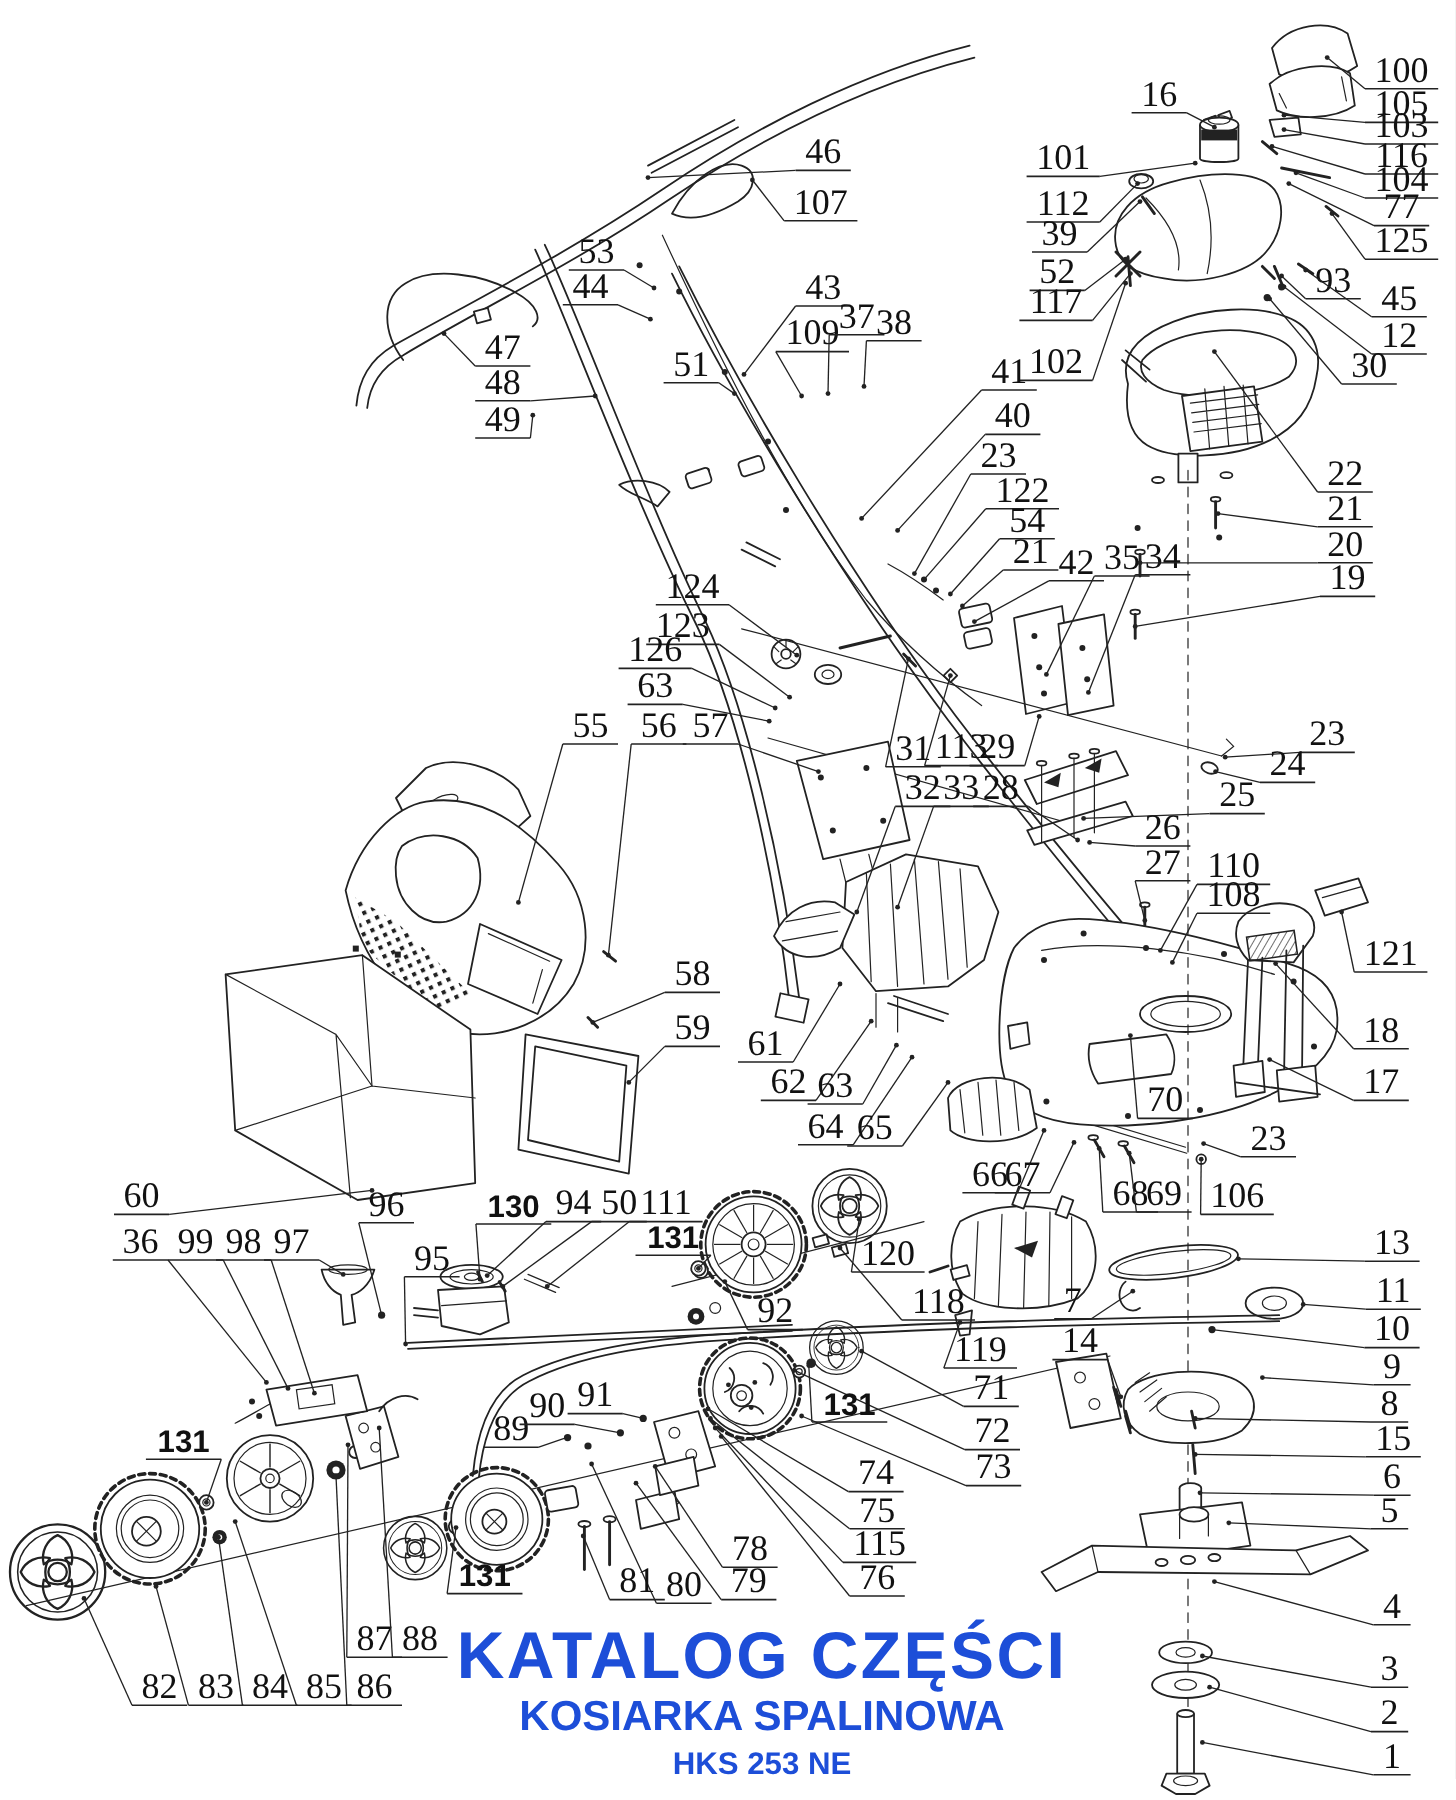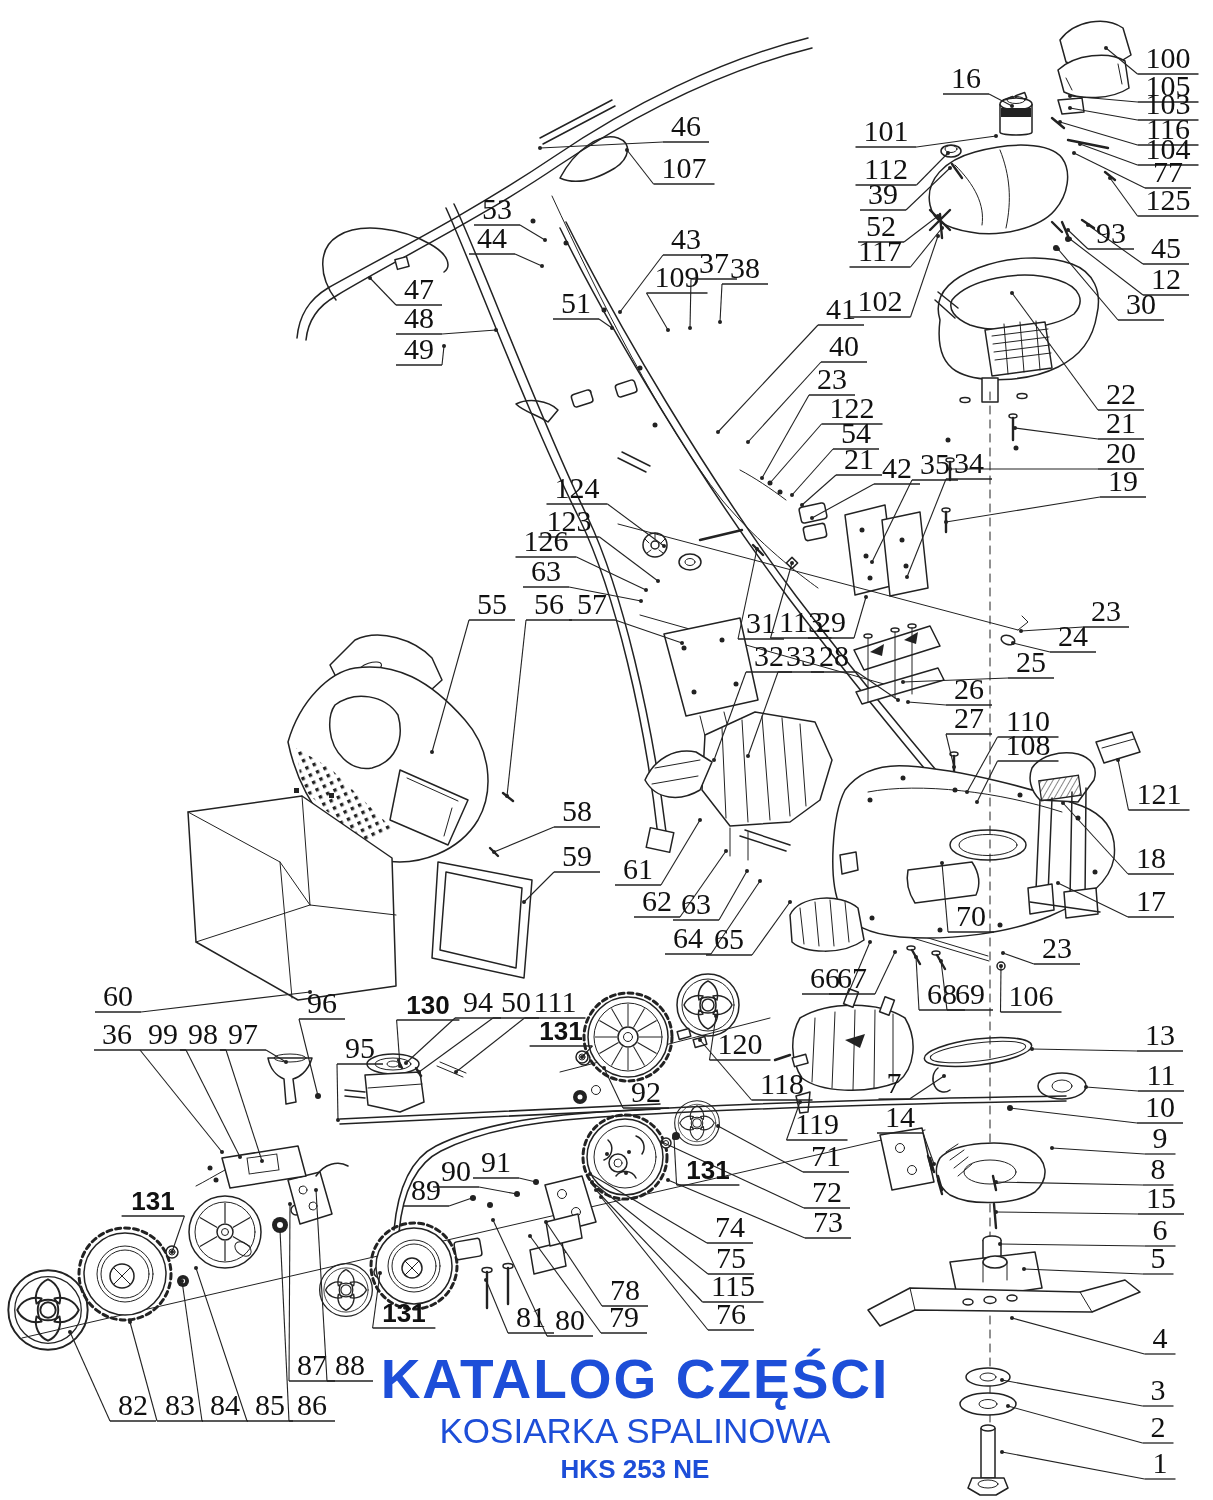--- a/index.html
+++ b/index.html
@@ -9,21 +9,21 @@
   .ln{fill:none;stroke:#222;stroke-width:1.5;stroke-linecap:round;stroke-linejoin:round;}
   .lnt{fill:none;stroke:#222;stroke-width:1;stroke-linecap:round;}
   .lnk{fill:none;stroke:#222;stroke-width:2.4;stroke-linecap:round;}
   .fw{fill:#fff;stroke:#222;stroke-width:1.5;stroke-linejoin:round;}
   .fb{fill:#222;stroke:none;}
   .dash{stroke-dasharray:8 6;}
   .tread{stroke-dasharray:5 4;stroke-width:3;}
   #title-block{position:absolute;left:360px;top:1352px;width:550px;text-align:center;color:#1d4ed8;
                font-family:"Liberation Sans", sans-serif;}
   #title-block .t1{font-size:55px;font-weight:bold;letter-spacing:2px;line-height:1.0;}
-  #title-block .t2{font-size:35px;font-weight:normal;margin-top:6px;line-height:1.0;}
+  #title-block .t2{font-size:35px;font-weight:bold;margin-top:6px;line-height:1.0;}
   #title-block .t3{font-size:26px;font-weight:bold;margin-top:8px;line-height:1.0;}
   text.callout{font-family:"Liberation Serif", serif;font-size:30px;fill:#111;}
   text.callout.bold{font-family:"Liberation Sans", sans-serif;font-size:26px;font-weight:bold;}
 </style>
 </head>
 <body>
 
 <div id="page">
 
 <svg id="art" width="1213" height="1500" viewBox="0 0 1213 1500" xmlns="http://www.w3.org/2000/svg">

